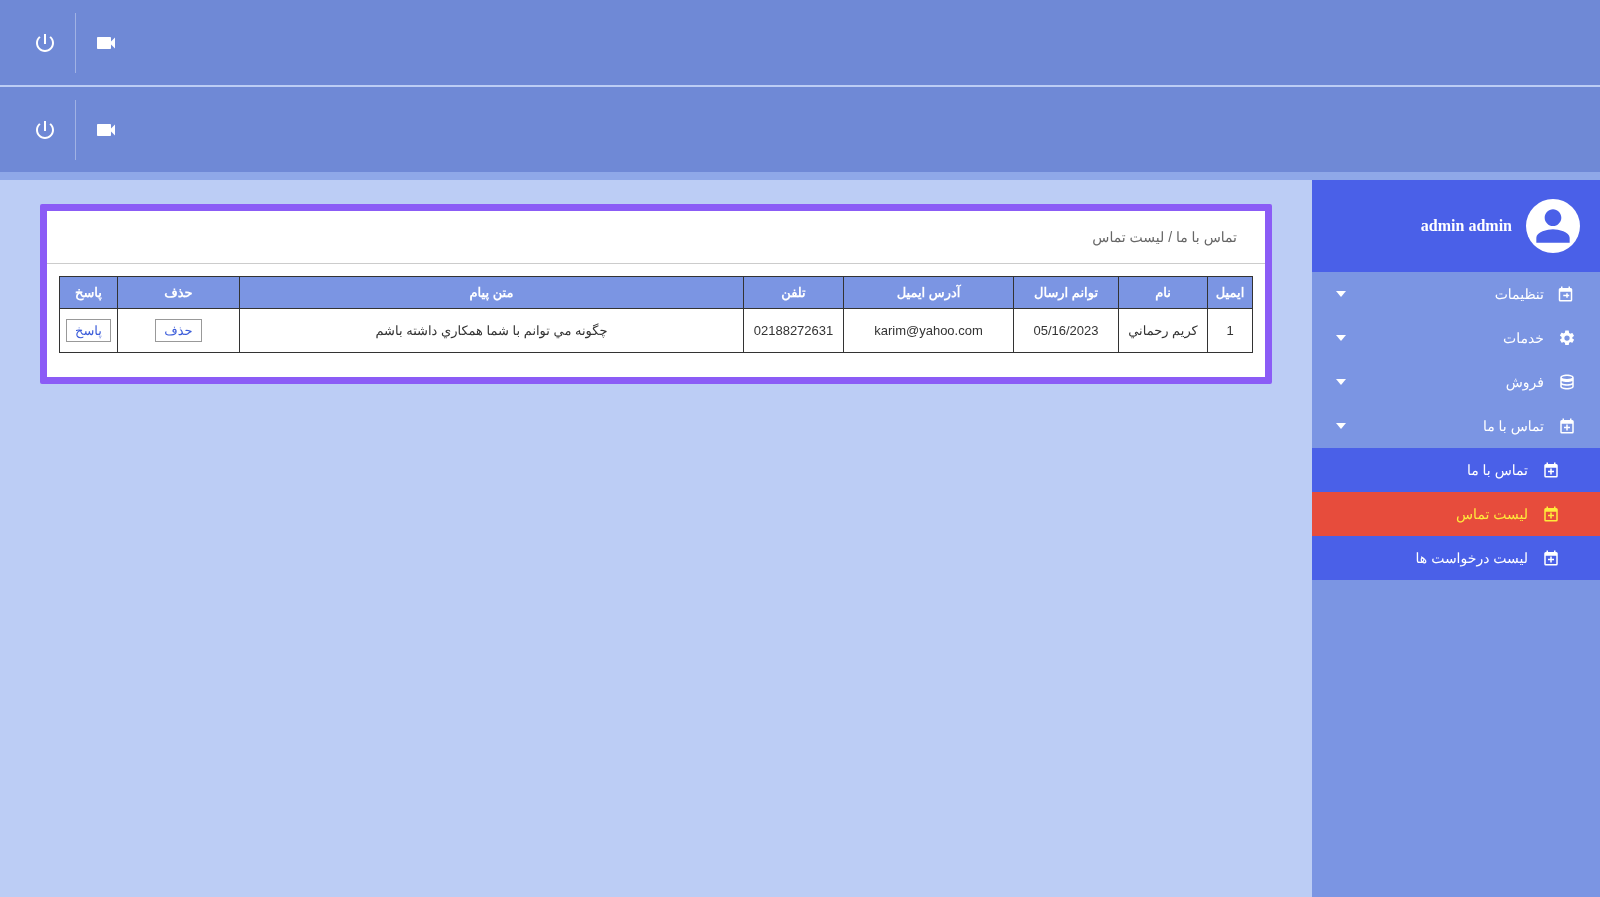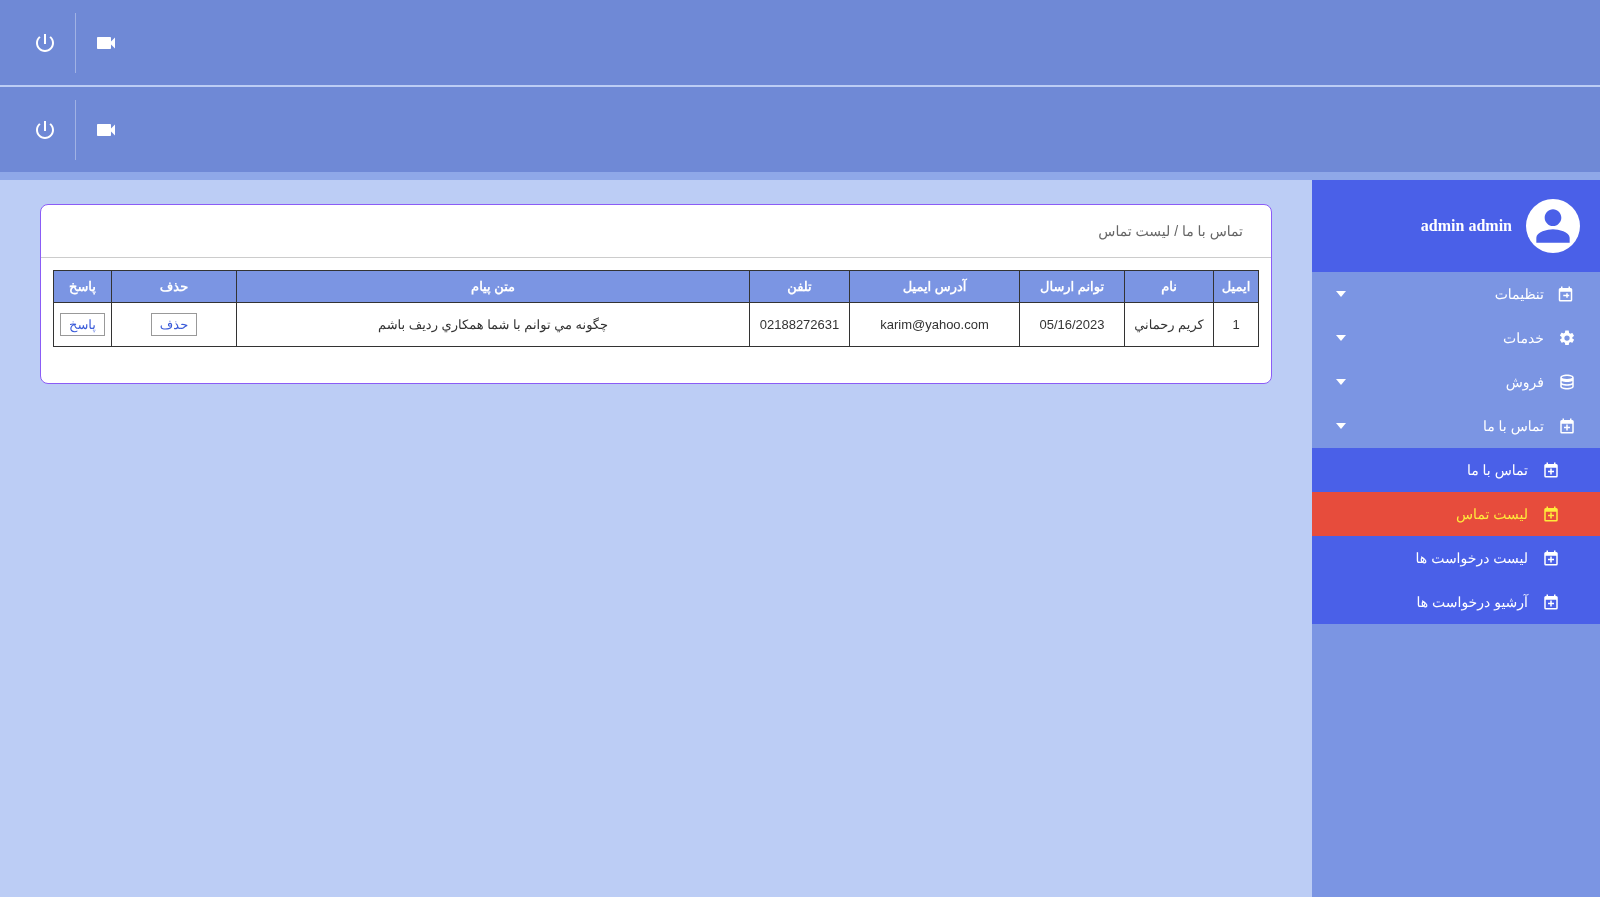--- a/index.html
+++ b/index.html
@@ -112,22 +112,22 @@
 }
 .sub-item.active svg { fill: #ffeb3b; }
 
 
 .main {
   flex: 1;
   padding: 24px 40px;
 }
 .card {
   background: #fff;
-  border: 1px solid #8b5cf6;
-  border-radius: 8px;
+  border: 7px solid #8b5cf6;
+  border-radius: 2px;
   min-height: 180px;
 }
 .card-header {
   padding: 18px 28px;
   border-bottom: 1px solid #ccc;
   color: #666;
   font-size: 14px;
   direction: rtl;
 }
 .card-body { padding: 12px; }
@@ -244,26 +244,20 @@
           <svg viewBox="0 0 24 24">
               <path d="M19 4h-1V2h-2v2H8V2H6v2H5a2 2 0 0 0-2 2v14a2 2 0 0 0 2 2h14a2 2 0 0 0 2-2V6a2 2 0 0 0-2-2zm0 16H5V9h14v11zM13 13h3v2h-3v3h-2v-3H8v-2h3v-3h2v3z"></path>
             </svg>
           <span>لیست تماس</span>
         </div>
         <div class="sub-item">
           <svg viewBox="0 0 24 24">
               <path d="M19 4h-1V2h-2v2H8V2H6v2H5a2 2 0 0 0-2 2v14a2 2 0 0 0 2 2h14a2 2 0 0 0 2-2V6a2 2 0 0 0-2-2zm0 16H5V9h14v11zM13 13h3v2h-3v3h-2v-3H8v-2h3v-3h2v3z"></path>
             </svg>
           <span>لیست درخواست ها</span>
-        </div>
-        <div class="sub-item">
-          <svg viewBox="0 0 24 24">
-              <path d="M19 4h-1V2h-2v2H8V2H6v2H5a2 2 0 0 0-2 2v14a2 2 0 0 0 2 2h14a2 2 0 0 0 2-2V6a2 2 0 0 0-2-2zm0 16H5V9h14v11zM13 13h3v2h-3v3h-2v-3H8v-2h3v-3h2v3z"></path>
-            </svg>
-          <span>آرشیو درخواست ها</span>
         </div>
       </div>
     </nav>
   </aside>
 
   <main class="main">
     <div class="card">
       <div class="card-header">
         <span>تماس با ما</span><span> / </span><span>لیست تماس</span>
       </div>
@@ -281,21 +275,21 @@
               <th style="width:40px">پاسخ</th>
             </tr>
           </thead>
           <tbody>
             <tr>
               <td>1</td>
               <td>كريم رحماني</td>
               <td>05/16/2023</td>
               <td>karim@yahoo.com</td>
               <td>02188272631</td>
-              <td>چگونه مي توانم با شما همكاري ردیف باشم</td>
+              <td>چگونه مي توانم با شما همكاري داشته باشم</td>
               <td>
                 <span class="link-btn">حذف</span>
               </td>
               <td>
                 <span class="link-btn">پاسخ</span>
               </td>
             </tr>
           </tbody>
         </table>
       </div>

